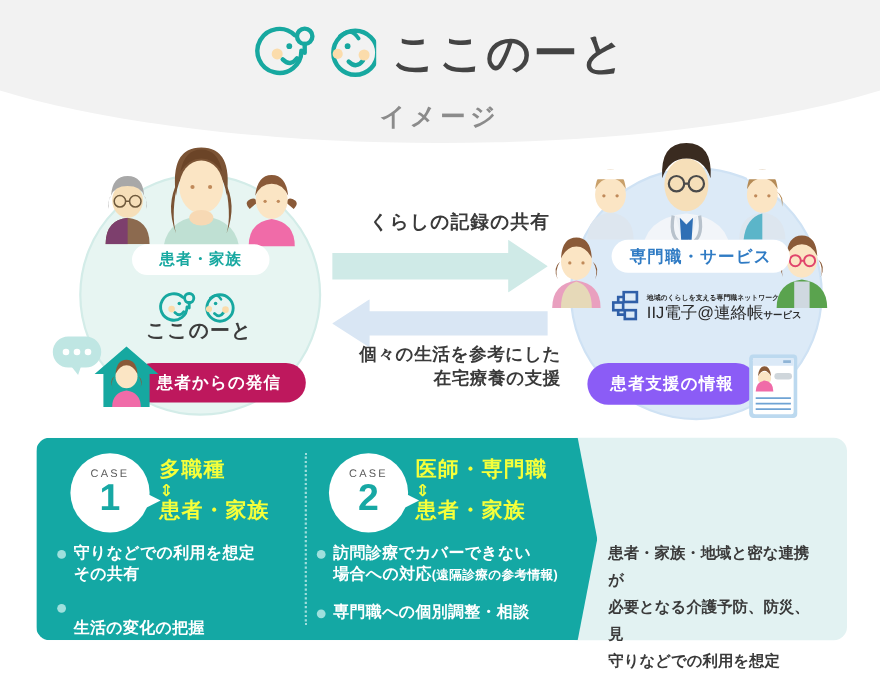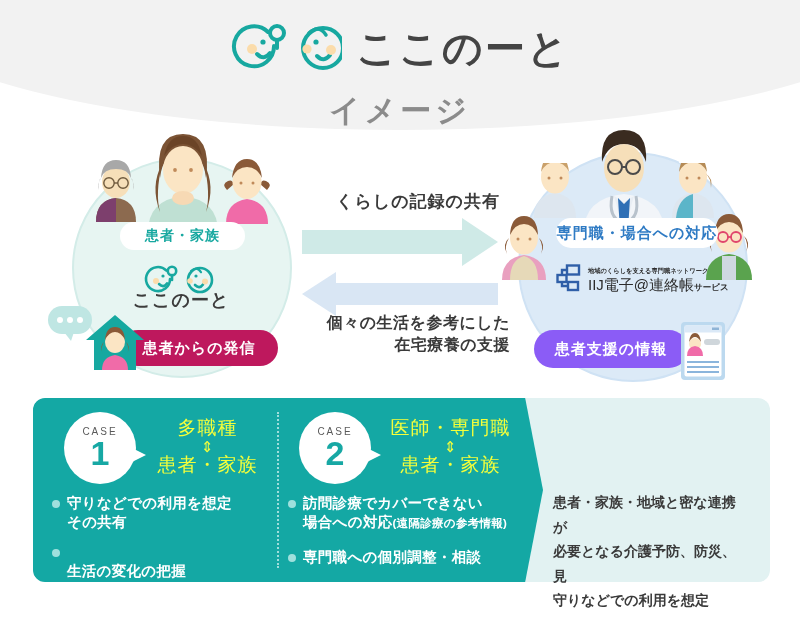--- a/index.html
+++ b/index.html
@@ -20,21 +20,21 @@
   }
 
   
   .header{position:absolute;left:0;top:18px;width:800px;text-align:center;z-index:6;}
   .brandrow{display:flex;align-items:center;justify-content:center;gap:14px;}
   .brand-title{
     font-size:40px;font-weight:bold;color:#444444;letter-spacing:2px;
     line-height:1;white-space:nowrap;
   }
   .brand-sub{
-    margin-top:12px;font-size:31px;font-weight:bold;color:#8b8b8b;letter-spacing:4px;
+    margin-top:12px;font-size:23px;font-weight:bold;color:#8b8b8b;letter-spacing:4px;
   }
 
   
   .circle{
     position:absolute;border-radius:50%;
   }
   .circle-left{
     left:72px;top:158px;width:216px;height:216px;
     background:#e7f5f2;border:2px solid #d3ece8;
   }
@@ -129,21 +129,21 @@
   }
   .case-badge:after{
     content:"";position:absolute;right:-10px;top:36px;
     border-top:7px solid transparent;border-bottom:7px solid transparent;
     border-left:14px solid #ffffff;
   }
   .case-word{font-size:10px;letter-spacing:2px;color:#5a5a5a;font-weight:normal;line-height:1;}
   .case-num{font-size:34px;font-weight:bold;color:#17a8a4;line-height:1;margin-top:-1px;}
 
   .case-title{
-    position:absolute;text-align:center;color:#f5ff3a;font-weight:normal;
+    position:absolute;text-align:left;color:#f5ff3a;font-weight:bold;
     font-size:19px;line-height:1.05;letter-spacing:1px;
   }
   .case-title .ar{display:block;font-size:15px;line-height:1;margin:1px 0;}
 
   .case-bullets{position:absolute;color:#ffffff;}
   .bullet{position:relative;padding-left:15px;font-size:14.5px;font-weight:bold;line-height:1.32;letter-spacing:.3px;}
   .bullet:before{
     content:"";position:absolute;left:0;top:6px;width:8px;height:8px;border-radius:50%;
     background:#9fe0dd;
   }
@@ -382,21 +382,21 @@
       <path d="M44,30 q5,8 2,16 q5,-10 -2,-16z" fill="#8a5a38"></path>
       <g fill="none" stroke="#e0456c" stroke-width="1.8">
         <circle cx="23" cy="31" r="5"></circle>
           <circle cx="36" cy="31" r="5"></circle>
           <path d="M28,31 h3"></path>
       </g>
     </svg>
   </div>
 
   <div class="pill pill-right">
-    <span>専門職・場合への対応</span>
+    <span>専門職・サービス</span>
   </div>
 
   <div class="iij">
     <span>
       <svg width="26" height="28" viewBox="0 0 26 28">
         <g fill="none" stroke="#2f5fa8" stroke-width="2.4">
           <rect x="11" y="1.5" width="12" height="9"></rect>
           <rect x="1.5" y="11" width="9" height="7"></rect>
           <rect x="12" y="18" width="10" height="8"></rect>
           <path d="M11,6 L6,6 L6,11"></path>

